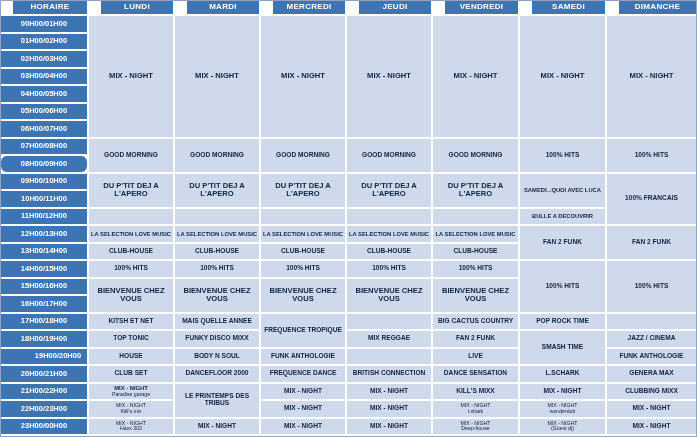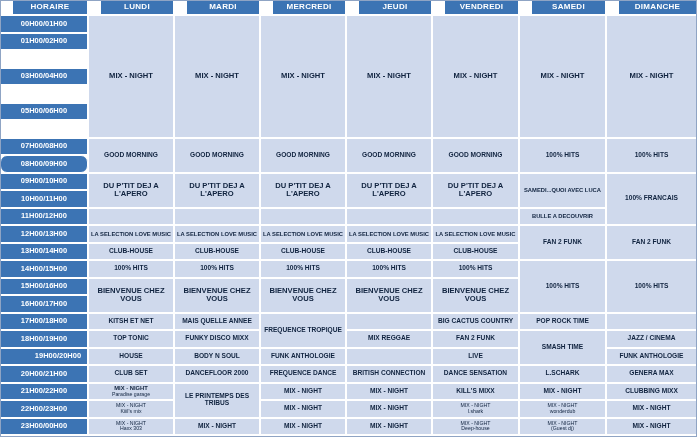--- a/index.html
+++ b/index.html
@@ -88,22 +88,25 @@
     <div class="cell hdr" style="grid-area: 1 / 1 / span 1 / span 1;">HORAIRE</div>
     <div class="cell hdr" style="grid-area: 1 / 2 / span 1 / span 1;">LUNDI</div>
     <div class="cell hdr" style="grid-area: 1 / 3 / span 1 / span 1;">MARDI</div>
     <div class="cell hdr" style="grid-area: 1 / 4 / span 1 / span 1;">MERCREDI</div>
     <div class="cell hdr" style="grid-area: 1 / 6 / span 1 / span 1;">VENDREDI</div>
     <div class="cell hdr" style="grid-area: 1 / 5 / span 1 / span 1;">JEUDI</div>
     <div class="cell hdr" style="grid-area: 1 / 7 / span 1 / span 1;">SAMEDI</div>
     <div class="cell hdr" style="grid-area: 1 / 8 / span 1 / span 1;">DIMANCHE</div>
     <div class="cell time" style="grid-area: 2 / 1 / span 1 / span 1;">00H00/01H00</div>
     <div class="cell time" style="grid-area: 3 / 1 / span 1 / span 1;">01H00/02H00</div>
+    <div class="cell time" style="grid-area: 4 / 1 / span 1 / span 1;">02H00/03H00</div>
     <div class="cell time" style="grid-area: 5 / 1 / span 1 / span 1;">03H00/04H00</div>
+    <div class="cell time" style="grid-area: 6 / 1 / span 1 / span 1;">04H00/05H00</div>
     <div class="cell time" style="grid-area: 7 / 1 / span 1 / span 1;">05H00/06H00</div>
+    <div class="cell time" style="grid-area: 8 / 1 / span 1 / span 1;">06H00/07H00</div>
     <div class="cell time" style="grid-area: 9 / 1 / span 1 / span 1;">07H00/08H00</div>
     <div class="cell time" style="grid-area: 10 / 1 / span 1 / span 1; border-radius: 7px;">08H00/09H00</div>
     <div class="cell time" style="grid-area: 11 / 1 / span 1 / span 1;">09H00/10H00</div>
     <div class="cell time" style="grid-area: 12 / 1 / span 1 / span 1;">10H00/11H00</div>
     <div class="cell time" style="grid-area: 13 / 1 / span 1 / span 1;">11H00/12H00</div>
     <div class="cell time" style="grid-area: 14 / 1 / span 1 / span 1;">12H00/13H00</div>
     <div class="cell time" style="grid-area: 15 / 1 / span 1 / span 1;">13H00/14H00</div>
     <div class="cell time" style="grid-area: 16 / 1 / span 1 / span 1;">14H00/15H00</div>
     <div class="cell time" style="grid-area: 17 / 1 / span 1 / span 1;">15H00/16H00</div>
     <div class="cell time" style="grid-area: 18 / 1 / span 1 / span 1;">16H00/17H00</div>

